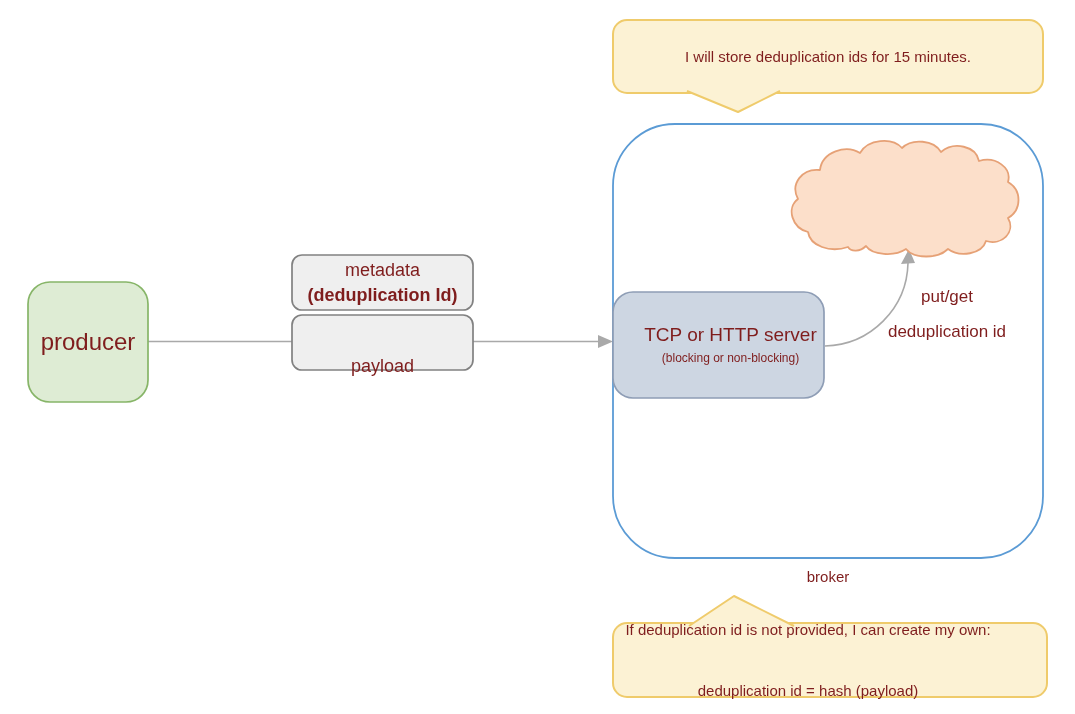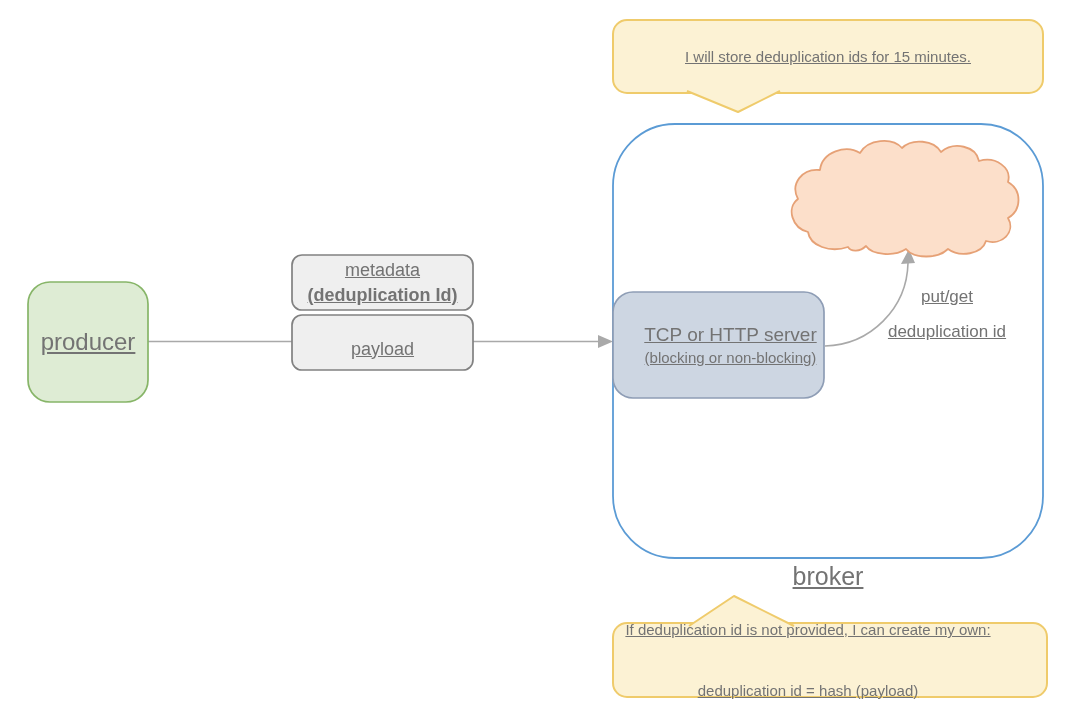--- a/index.html
+++ b/index.html
@@ -4,31 +4,31 @@
 <style>
   html,body{margin:0;padding:0;background:#fff;}
   #stage{
     position:relative;width:1075px;height:714px;background:#ffffff;
     font-family:"Liberation Sans",sans-serif;color:#202020;overflow:hidden;
   }
   #shapes{position:absolute;left:0;top:0;width:1075px;height:714px;z-index:1;}
   .txt{
     position:absolute;z-index:2;display:flex;flex-direction:column;
     align-items:center;justify-content:center;text-align:center;
-    color:#737373;pointer-events:none;text-decoration:underline;
+    color:#7f1d1d;pointer-events:none;
   }
   .nowrap{white-space:nowrap;}
   .producer-label{font-size:24px;}
   .msg-line{font-size:18px;line-height:25px;}
   .msg-line-bold{font-size:18px;line-height:25px;font-weight:700;}
   .server-line1{font-size:19px;line-height:26px;}
-  .server-line2{font-size:15px;line-height:20px;}
+  .server-line2{font-size:12px;line-height:20px;}
   .cloud-line{font-size:17px;line-height:27px;}
   .putget-line{font-size:17px;line-height:23px;}
-  .broker-label{font-size:25px;}
+  .broker-label{font-size:15px;}
   .callout-line{font-size:15px;line-height:25px;}
 </style>
 </head>
 <body>
 
 <div id="stage">
 
   <svg id="shapes" viewBox="0 0 1075 714" xmlns="http://www.w3.org/2000/svg">
 
     <line x1="148" y1="341.5" x2="600" y2="341.5" stroke="#a9a9a9" stroke-width="1.6"></line>
@@ -71,21 +71,21 @@
 
   <div class="txt producer-label" style="left:28px;top:282px;width:120px;height:120px;">
     <span class="nowrap">producer</span>
   </div>
 
   <div class="txt" style="left:292px;top:255px;width:181px;height:55px;">
     <span class="msg-line nowrap">metadata</span>
     <span class="msg-line-bold nowrap">(deduplication Id)</span>
   </div>
 
-  <div class="txt" style="left:292px;top:315px;width:181px;height:68px;">
+  <div class="txt" style="left:292px;top:332px;width:181px;height:68px;">
     <span class="msg-line nowrap">payload</span>
   </div>
 
   <div class="txt" style="left:613px;top:292px;width:211px;height:106px;margin-left:12px;">
     <span class="server-line1 nowrap">TCP or HTTP server</span>
     <span class="server-line2 nowrap">(blocking or non-blocking)</span>
   </div>
 
 
   <div class="txt" style="left:857px;top:289px;width:180px;height:50px;gap:12px;">

